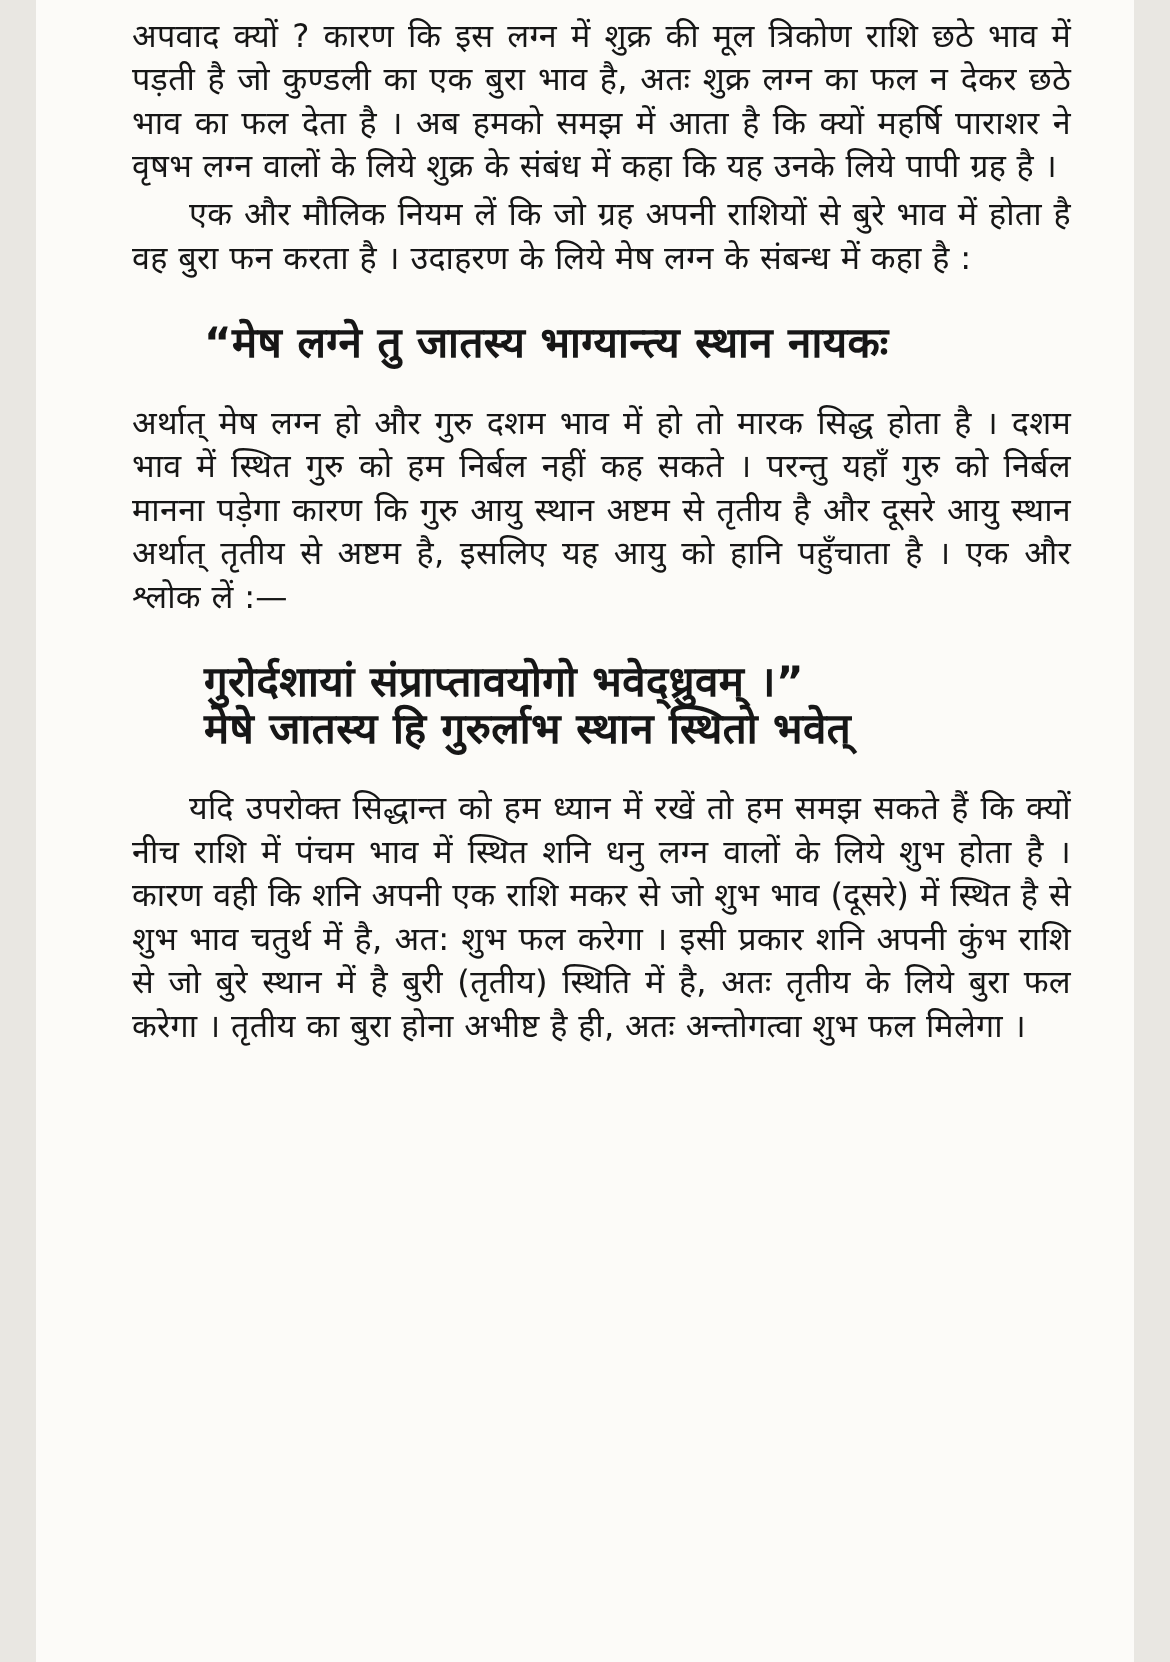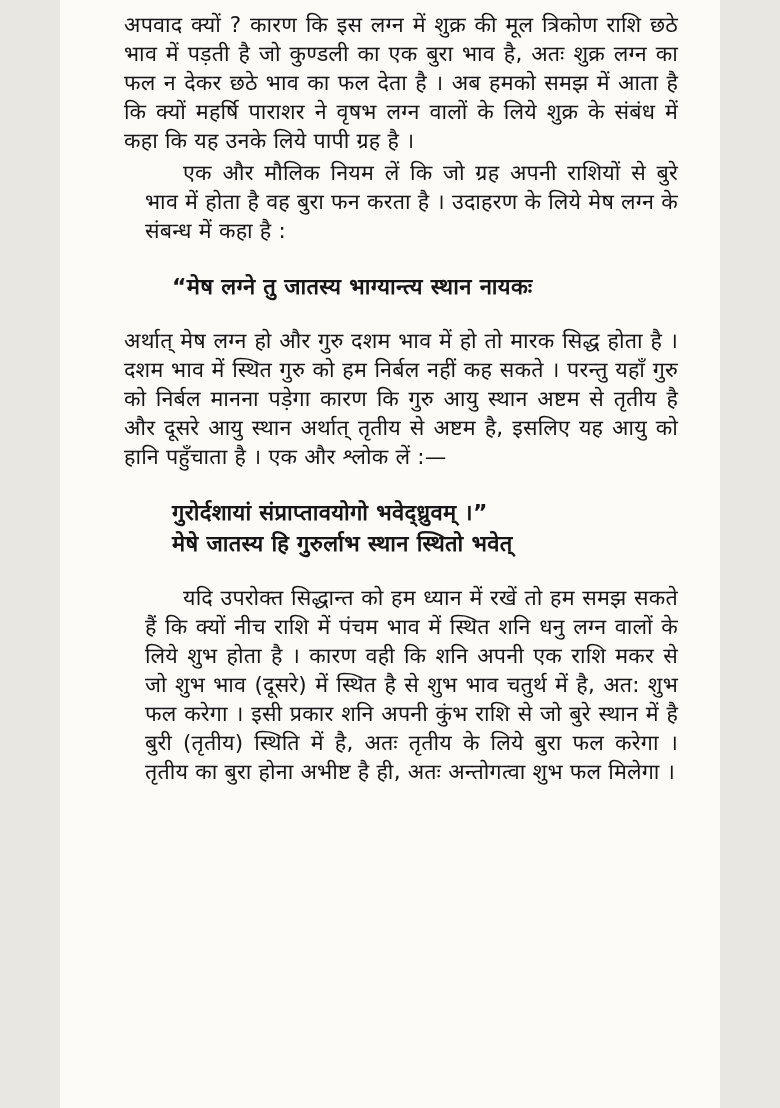--- a/index.html
+++ b/index.html
@@ -3,47 +3,46 @@
 <meta charset="utf-8">
 <style>
   html, body {
     margin: 0;
     padding: 0;
     background: #e9e7e2;
     font-family: "DejaVu Sans", sans-serif;
   }
   .page {
     position: relative;
-    width: 660px;
+    width: 732px;
     height: 1108px;
     margin: 0 auto;
     box-sizing: border-box;
     padding: 10px 42px 10px 64px;
     background: #fcfbf8;
     color: #161616;
     overflow: hidden;
   }
   .para {
     margin: 0 0 3px 0;
     font-size: 21.5px;
     line-height: 29px;
     text-align: justify;
     font-weight: 500;
     letter-spacing: 0.2px;
   }
   .para.indent {
     text-indent: 38px;
-    margin-left: 21px;
   }
   .verse {
     margin: 26px 0 24px 48px;
     font-weight: bold;
   }
   .verse-line {
-    font-size: 22px;
+    font-size: 28px;
     line-height: 31px;
     letter-spacing: 0.3px;
     white-space: nowrap;
   }
 </style>
 </head>
 <body>
 
 <div class="page" style="background: rgb(252, 251, 248); color: rgb(22, 22, 22);">
 

